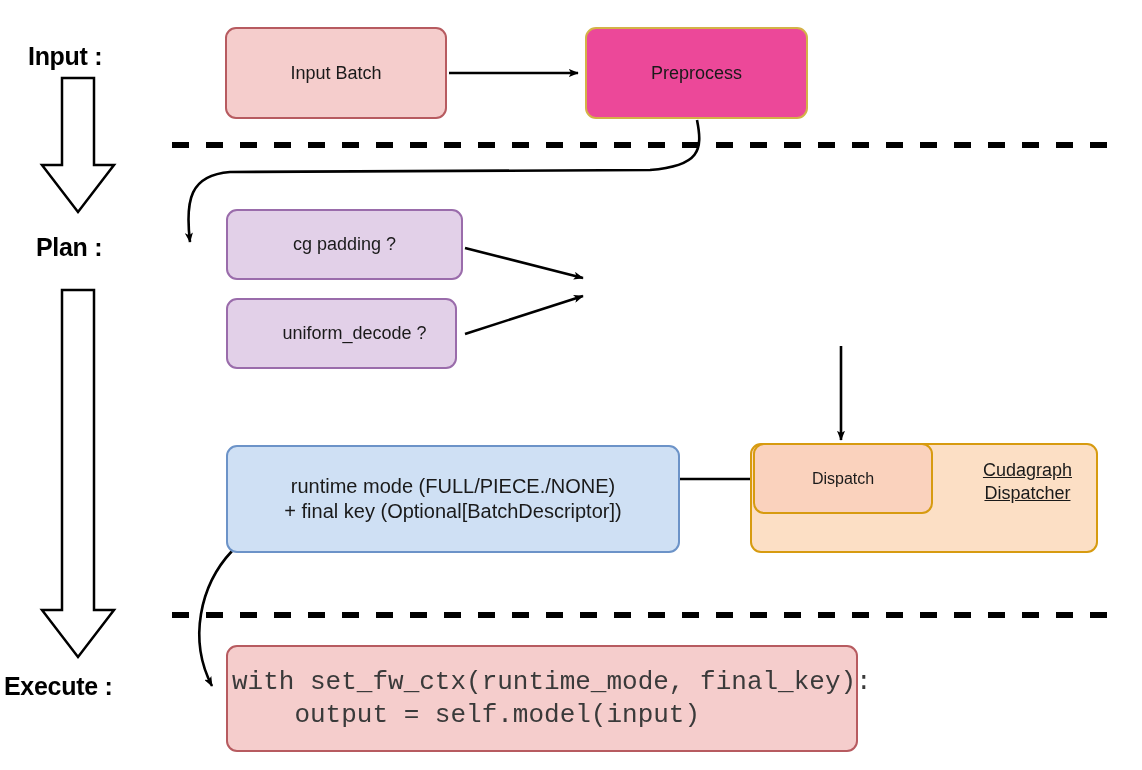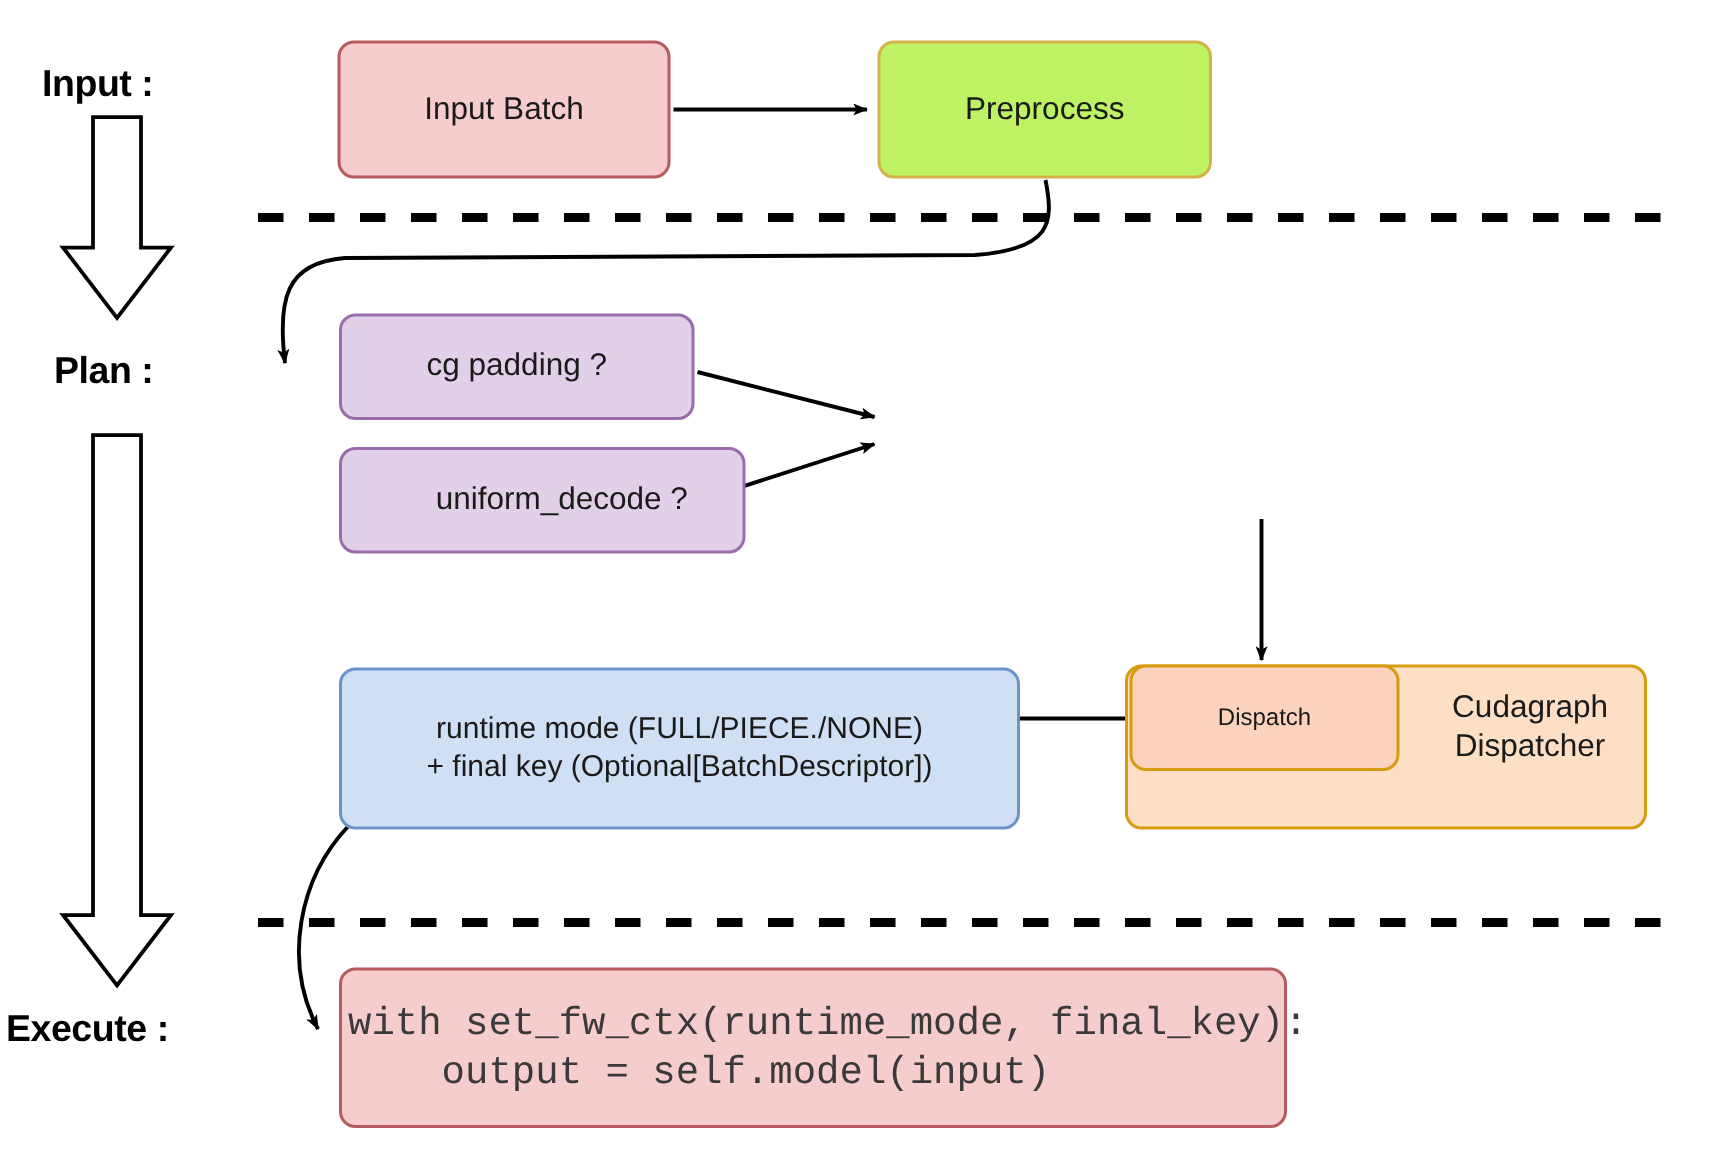--- a/index.html
+++ b/index.html
@@ -37,44 +37,44 @@
     position: absolute;
     box-sizing: border-box;
     display: flex;
     align-items: center;
     justify-content: center;
     text-align: center;
     border-radius: 11px;
     border-width: 2px;
     border-style: solid;
     font-family: "Liberation Sans", sans-serif;
-    font-size: 21px;
+    font-size: 18px;
     color: #1a1a1a;
     line-height: 1.25;
     padding: 4px 10px;
   }
   .node.code {
     font-family: "Liberation Mono", monospace;
     font-size: 26px;
     justify-content: flex-start;
     text-align: left;
     white-space: pre;
     color: #3a3a3a;
     padding-left: 4px;
   }
   .node-text { display: block; white-space: pre-line; }
   .node.code .node-text { white-space: pre; }
 
   #node-input-batch   { left:225px; top:27px;  width:222px; height:92px;  background:#f5cdcc; border-color:#b75b60; }
-  #node-preprocess    { left:585px; top:27px;  width:223px; height:92px;  background:#bef264; border-color:#d4b247; }
+  #node-preprocess    { left:585px; top:27px;  width:223px; height:92px;  background:#ec4899; border-color:#d4b247; }
   #node-cg-padding    { left:226px; top:209px; width:237px; height:71px;  background:#e2d0e8; border-color:#9a6cab; }
-  #node-uniform-dec   { left:226px; top:298px; width:271px; height:71px;  background:#e2d0e8; border-color:#9a6cab;padding-left:36px; }
+  #node-uniform-dec   { left:226px; top:298px; width:231px; height:71px;  background:#e2d0e8; border-color:#9a6cab;padding-left:36px; }
   #node-init-key      { left:590px; top:228px; width:511px; height:117px; background:#d7e8cd; border-color:#81b267; }
   #node-dispatcher    { left:750px; top:443px; width:348px; height:110px; background:#fcdfc5; border-color:#d79b10;
-                        align-items:flex-start; justify-content:flex-end; padding:14px 24px 0 0; }
+                        align-items:flex-start; justify-content:flex-end; padding:14px 24px 0 0;text-decoration:underline; }
   #node-dispatcher .node-text { text-align:center; }
   #node-dispatch      { left:753px; top:443px; width:180px; height:71px;  background:#fad2bd; border-color:#d79b10; font-size:16px; }
   #node-runtime-mode  { left:226px; top:445px; width:454px; height:108px; background:#cfe0f4; border-color:#6c93c8; font-size:20px; }
   #node-exec-code     { left:226px; top:645px; width:632px; height:107px; background:#f5cdcc; border-color:#b75b60; }
 
   #label-input   { left:28px;  top:42px; }
   #label-plan    { left:36px;  top:233px; }
   #label-execute { left:4px;   top:672px; }
 </style>
 </head>

